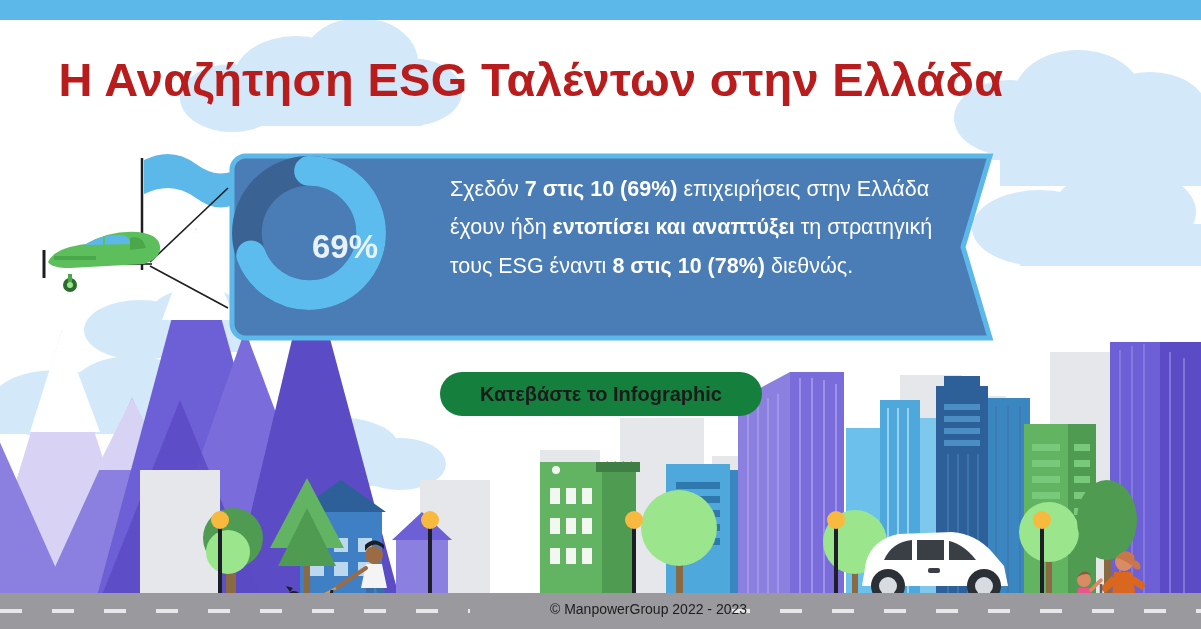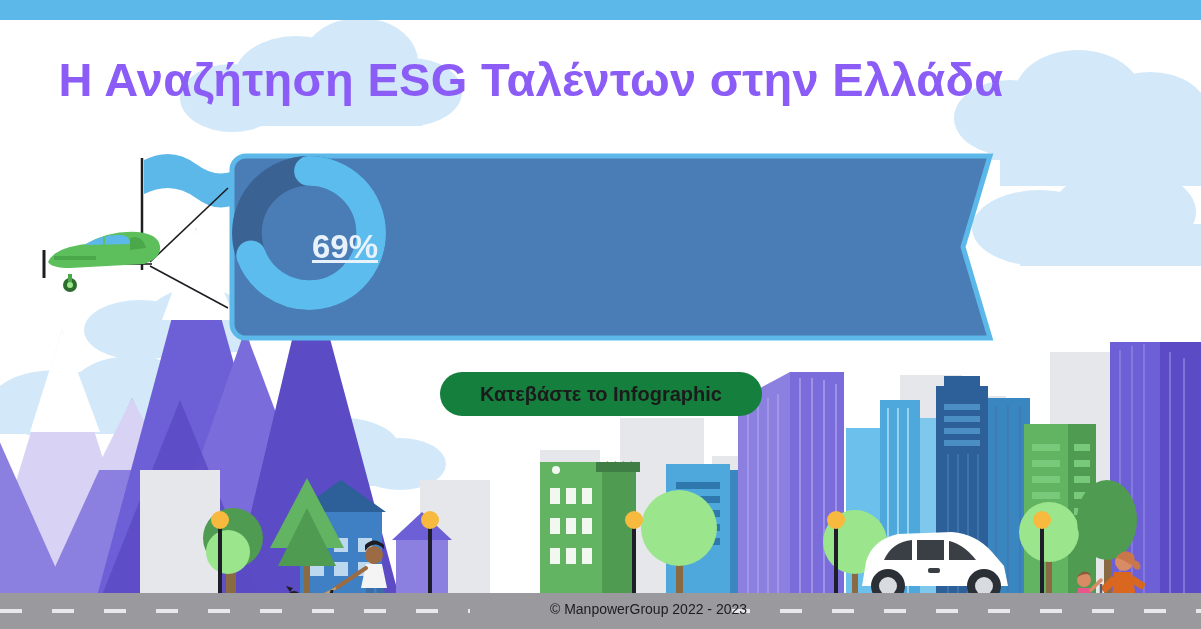--- a/index.html
+++ b/index.html
@@ -13,34 +13,34 @@
   
   .topbar{position:absolute;left:0;top:0;width:1201px;height:20px;background:#5cb8e8;}
 
   
   .layer{position:absolute;left:0;top:0;width:1201px;height:629px;}
   .layer svg{display:block;}
 
   
   .title{
     position:absolute;left:0;top:52px;width:1062px;text-align:center;
-    font-size:47px;font-weight:bold;color:#8b5cf6;letter-spacing:.3px;
+    font-size:47px;font-weight:bold;color:#b91c1c;letter-spacing:.3px;
     white-space:nowrap;
   }
 
   
   .panel-wrap{position:absolute;left:228px;top:152px;width:780px;height:190px;}
   .panel-wrap svg{position:absolute;left:0;top:0;}
   .panel-inner{position:absolute;left:0;top:0;width:780px;height:190px;}
 
   .donut{position:absolute;left:36px;top:14px;width:162px;height:162px;}
   .donut-label{
     position:absolute;left:36px;top:14px;width:162px;height:162px;
     display:flex;align-items:center;justify-content:center;
-    font-size:33px;font-weight:bold;color:#e8f2fb;text-decoration:underline;
+    font-size:33px;font-weight:bold;color:#e8f2fb;
   }
 
   .panel-text{
     position:absolute;left:222px;top:18px;width:512px;
     color:#ffffff;font-size:21.5px;line-height:1.78;
   }
   .panel-text b{font-weight:bold;}
 
   
   .cta{
@@ -397,20 +397,23 @@
     </svg>
 
     <div class="panel-inner">
 
       <svg class="donut" viewBox="0 0 120 120">
         <circle cx="60" cy="60" r="46" fill="none" stroke="#3a6394" stroke-width="22"></circle>
         <circle id="donut-arc" cx="60" cy="60" r="46" fill="none" stroke="#5cbcee" stroke-width="22" stroke-linecap="round" transform="rotate(-90 60 60)" stroke-dasharray="199.42830164988004 289.02652413026095"></circle>
       </svg>
       <div class="donut-label">69%</div>
 
+      <div class="panel-text">
+        <span>Σχεδόν </span><b>7 στις 10 (69%)</b><span> επιχειρήσεις στην Ελλάδα έχουν ήδη </span><b>εντοπίσει και αναπτύξει</b><span> τη στρατηγική τους ESG έναντι </span><b>8 στις 10 (78%)</b><span> διεθνώς.</span>
+      </div>
     </div>
   </div>
 
   <div class="cta">Κατεβάστε το Infographic</div>
 
   <div class="road"></div>
   <div class="road-dashes"></div>
   <div class="footer-plate"></div>
   <div class="footer-text">© ManpowerGroup 2022 - 2023</div>
 

